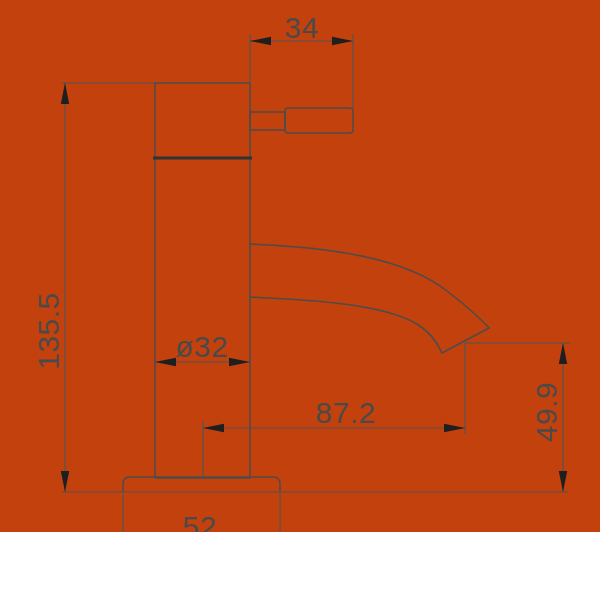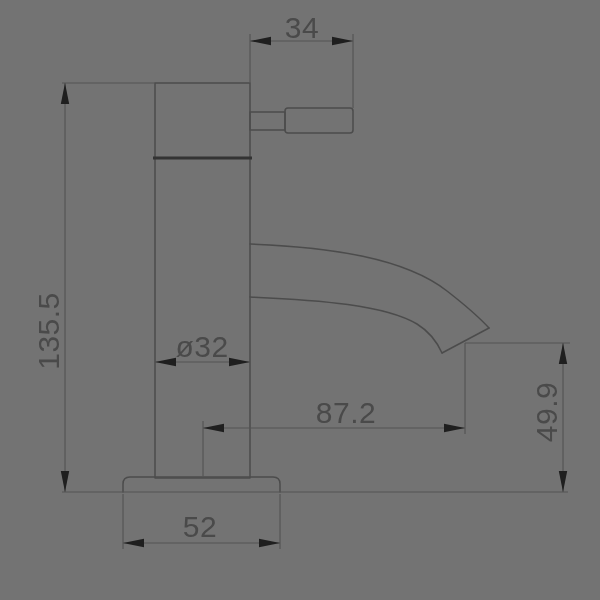--- a/index.html
+++ b/index.html
@@ -3,22 +3,22 @@
 <meta charset="utf-8">
 <style>
   html, body {
     margin: 0;
     padding: 0;
     background: #ffffff;
   }
   .canvas {
     position: relative;
     width: 600px;
-    height: 600px;
-    background: #737373;
+    height: 532px;
+    background: #c2410c;
     overflow: hidden;
     font-family: "Liberation Sans", sans-serif;
   }
   svg { display: block; }
 
   
   .part {
     fill: none;
     stroke: #4c4c4c;
     stroke-width: 1.5;

